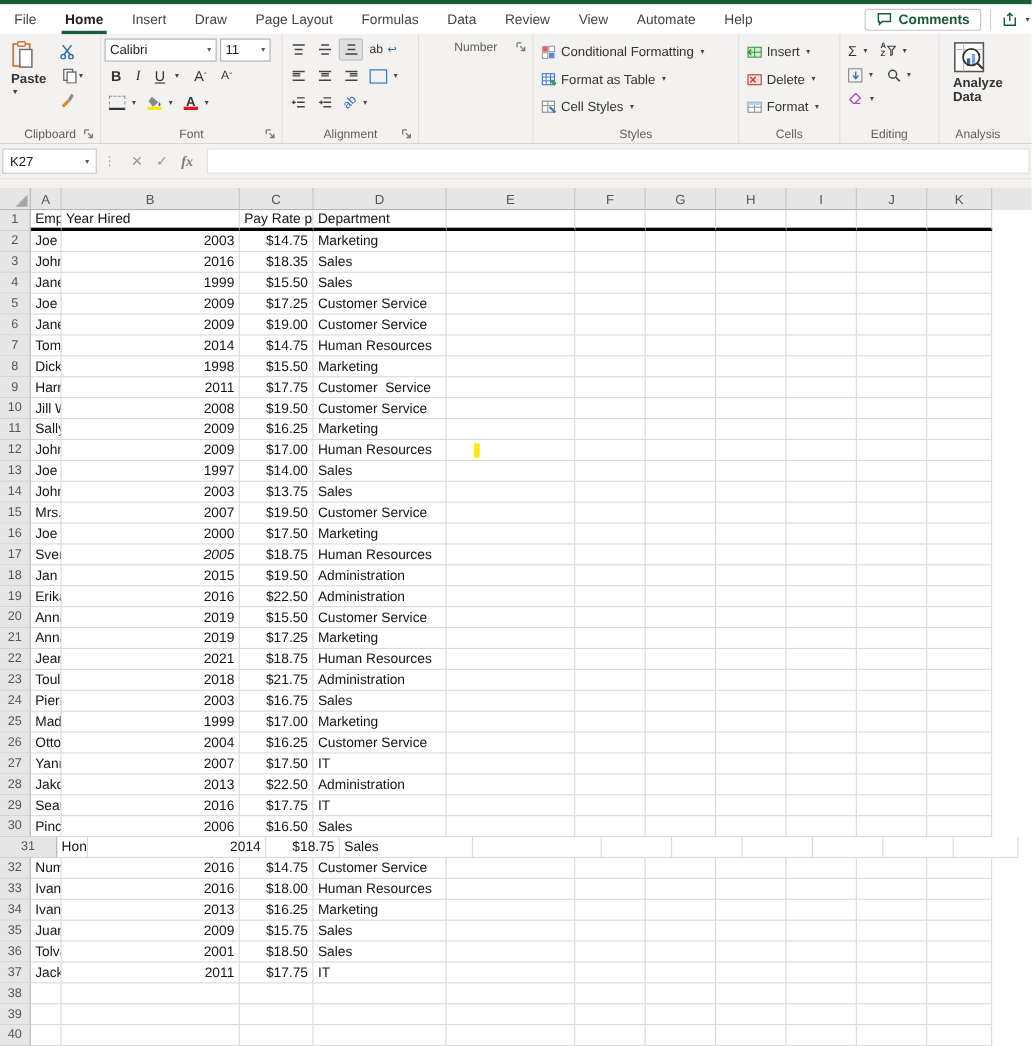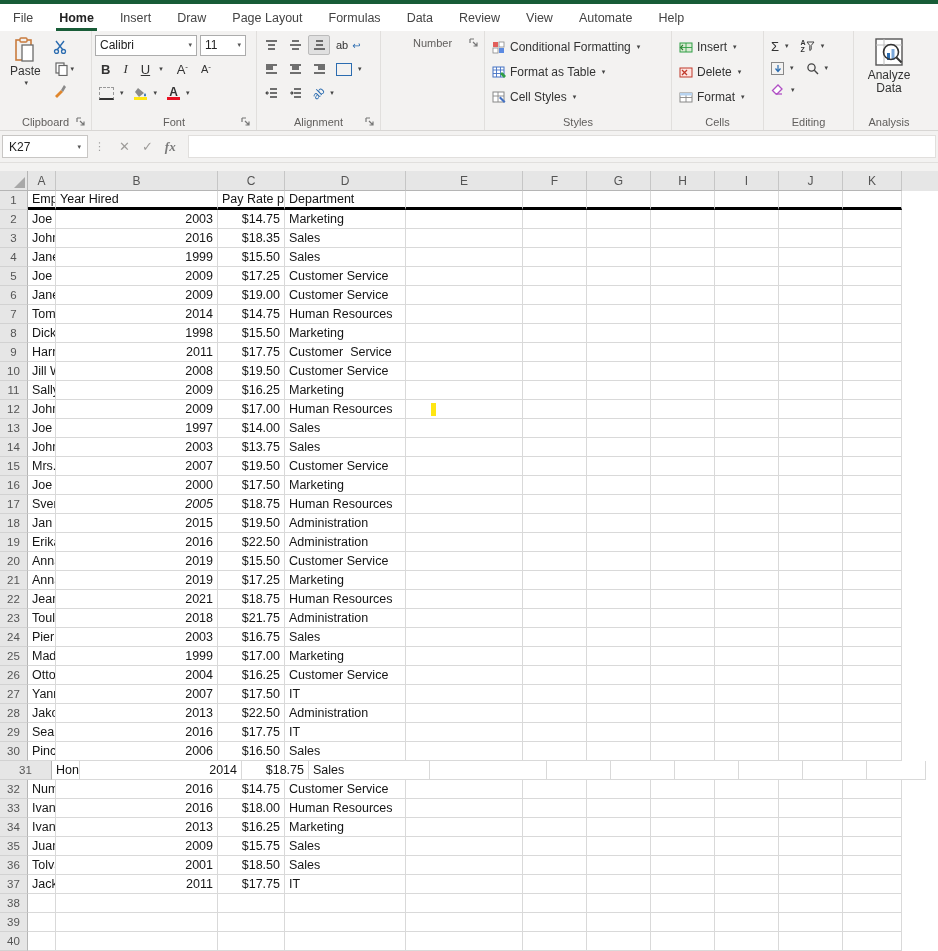--- a/index.html
+++ b/index.html
@@ -19,21 +19,21 @@
   .share-btn { display:flex; align-items:center; gap:4px; padding:2px 2px; color:#333; }
 
   
   .ribbon { height:100px; background:#f3f2f1; display:flex; border-bottom:1px solid #d8d6d4; }
   .rgroup { display:flex; flex-direction:column; border-right:1px solid #e1dfdd; padding:3px 3px 0 3px; position:relative; }
   .rbody { flex:1; display:flex; align-items:flex-start; }
   .rlabel { height:17px; font-size:11px; color:#605e5c; display:flex; align-items:center; justify-content:center; position:relative; padding:0 12px; }
   .launcher { position:absolute; right:2px; bottom:3px; width:11px; height:11px; cursor:pointer; }
   .rbtn { border:1px solid transparent; border-radius:2px; display:flex; align-items:center; justify-content:center; cursor:pointer; color:#333; }
   .chev { font-size:7px; color:#444; margin-left:2px; }
-  .bigbtn { display:flex; flex-direction:column; align-items:center; justify-content:center; font-size:12px; padding:2px 6px; gap:1px; }
+  .bigbtn { display:flex; flex-direction:column; align-items:flex-start; justify-content:center; font-size:12px; padding:2px 6px; gap:1px;font-weight:bold; }
   .smallrow { display:flex; align-items:center; height:22px; }
   .combo { background:#fff; border:1px solid #acacac; display:flex; align-items:center; font-size:12px; color:#222; height:21px; padding:0 4px; cursor:pointer; }
   .combo .carr { margin-left:auto; font-size:7px; color:#555; padding-left:6px; }
   .glyphbtn { font-size:13px; padding:0 5px; height:22px; }
   .txticonbtn { display:flex; align-items:center; gap:4px; font-size:12px; height:22px; padding:0 3px; }
   .colcluster { display:flex; flex-direction:column; }
   .iconsq { width:15px; height:13px; display:inline-block; }
   .underbar { display:block; height:3px; width:13px; margin-top:-1px; }
 
   
@@ -78,20 +78,40 @@
       <div class="tab">Insert</div>
       <div class="tab">Draw</div>
       <div class="tab">Page Layout</div>
       <div class="tab">Formulas</div>
       <div class="tab">Data</div>
       <div class="tab">Review</div>
       <div class="tab">View</div>
       <div class="tab">Automate</div>
       <div class="tab">Help</div>
     </div>
+  <div class="tabbar-right">
+    <button class="comments-btn">
+      <span>
+        <svg width="14" height="13" viewBox="0 0 14 13">
+            <path d="M1.5 1.5 h11 v7 h-7.5 l-2.5 2.5 v-2.5 h-1 z" fill="none" stroke="#185C37" stroke-width="1.3"></path>
+          </svg>
+      </span>
+      <span>Comments</span>
+    </button>
+    <div class="v-sep"></div>
+    <div class="share-btn">
+      <span>
+        <svg width="15" height="14" viewBox="0 0 15 14">
+            <path d="M2 5 v7 h10 v-7" fill="none" stroke="#185C37" stroke-width="1.3"></path>
+            <path d="M7 8 V1.5 M4.5 3.5 L7 1 l2.5 2.5" fill="none" stroke="#185C37" stroke-width="1.3"></path>
+          </svg>
+      </span>
+      <span class="chev">▾</span>
+    </div>
+  </div>
 </div>
 
 <div class="ribbon">
 
   <div class="rgroup" style="width:92px;">
     <div class="rbody">
       <div class="rbtn bigbtn">
         <span>
           <svg width="22" height="26" viewBox="0 0 22 26">
               <rect x="2" y="3" width="15" height="20" fill="none" stroke="#c97b3d" stroke-width="1.6"></rect>

